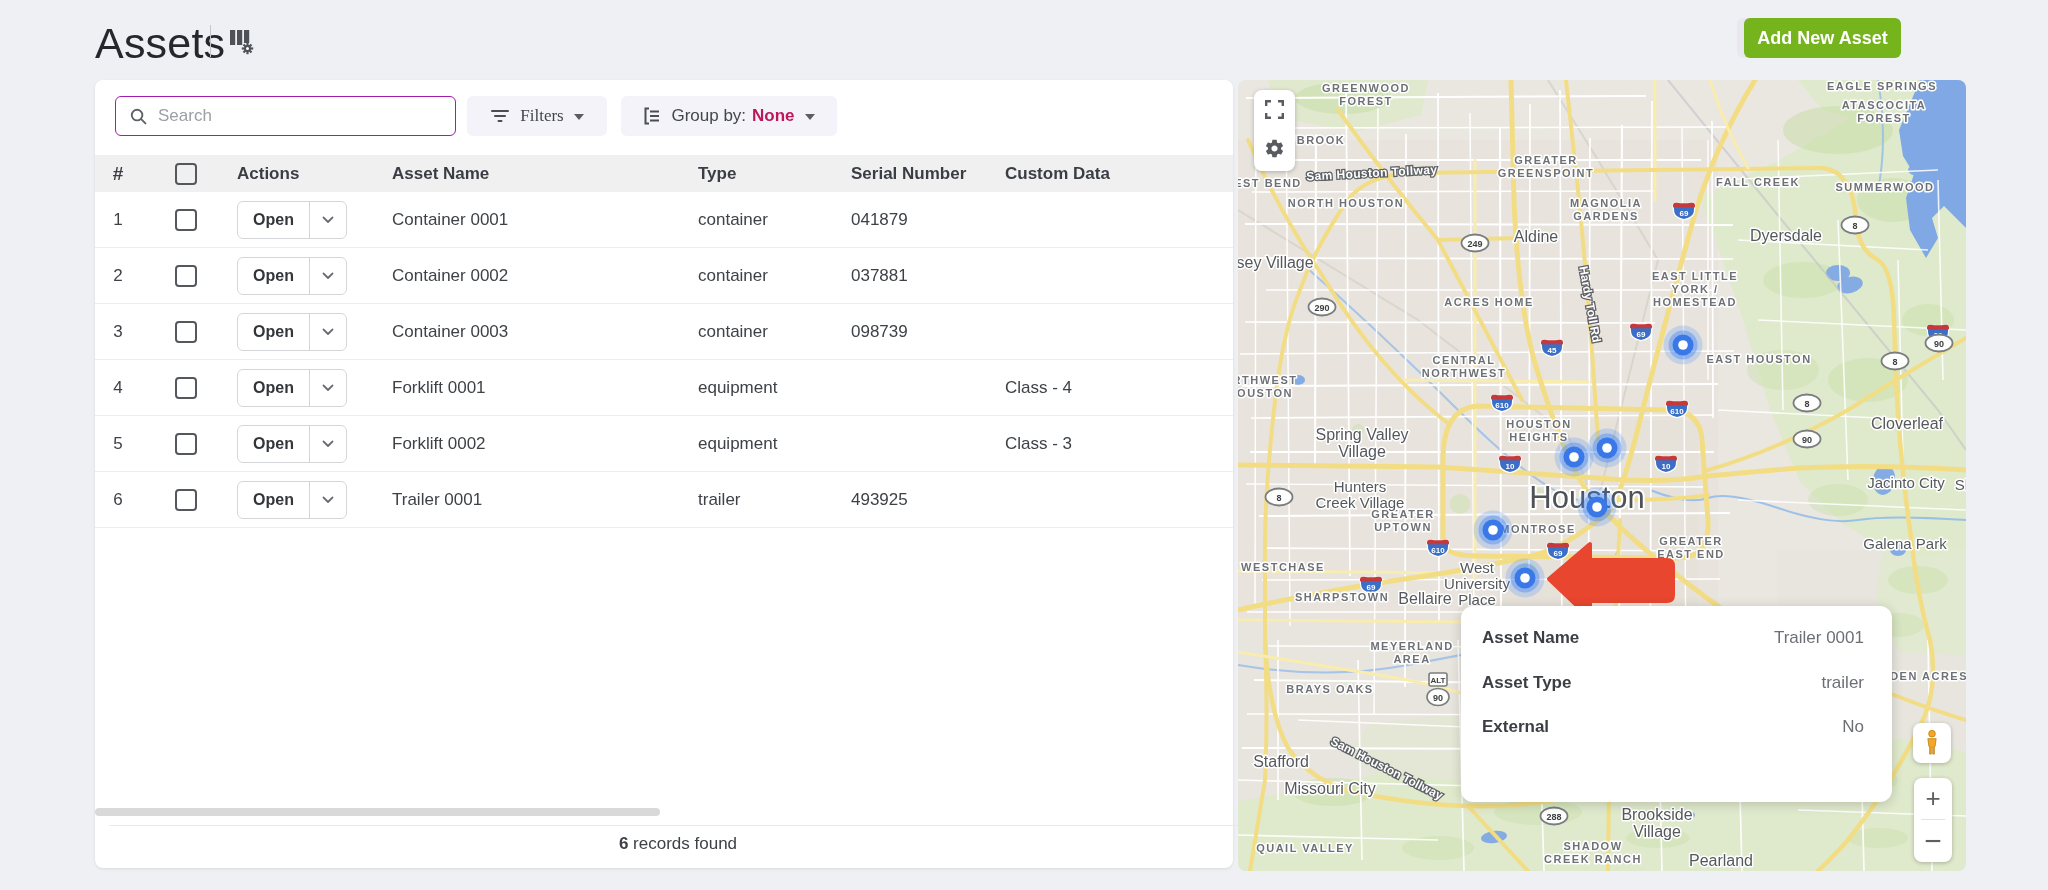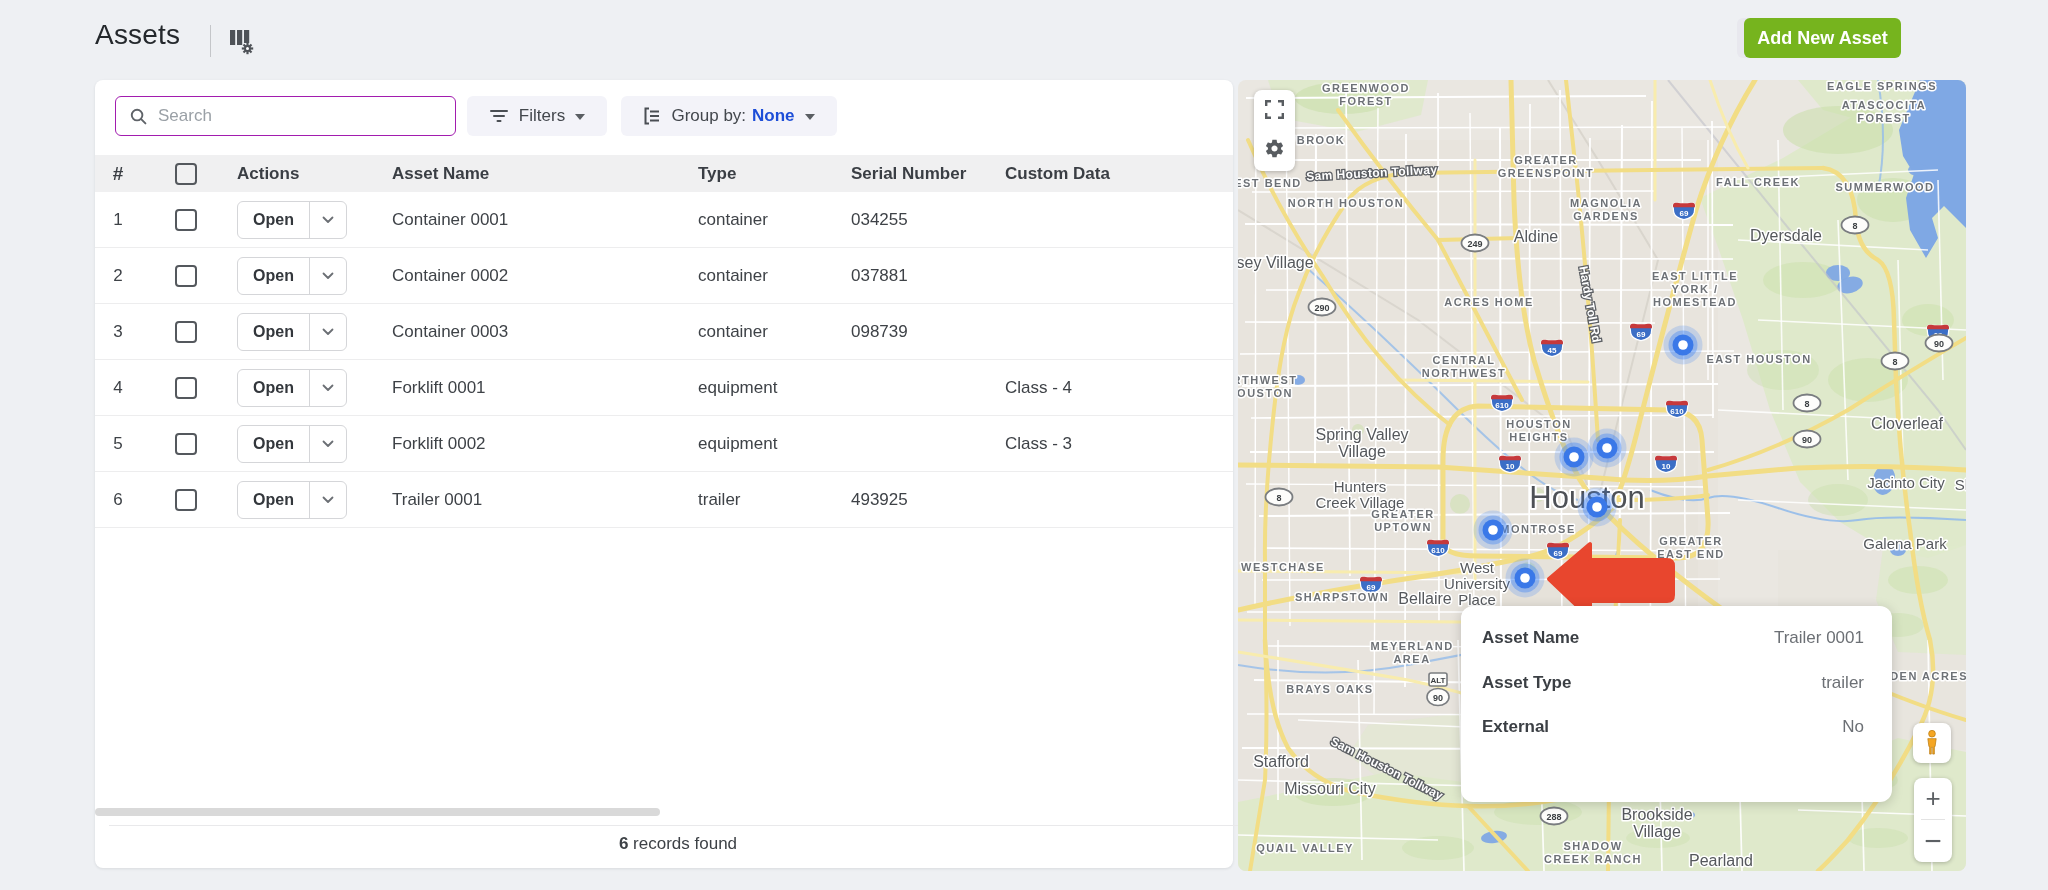--- a/index.html
+++ b/index.html
@@ -1,32 +1,32 @@
 <!DOCTYPE html>
 <html><head><meta charset="utf-8">
 <style>
 * { margin:0; padding:0; box-sizing:border-box; }
 html,body { width:2048px; height:890px; overflow:hidden; background:#eef0f3; font-family:"Liberation Sans", sans-serif; }
 
 
-.title { position:absolute; left:95px; top:19px; font-size:28px; font-weight:500; color:#24282c; letter-spacing:0.2px; }
+.title { position:absolute; left:95px; top:19px; font-size:43px; font-weight:500; color:#24282c; letter-spacing:0.2px; }
 .tdiv { position:absolute; left:210px; top:25px; width:1px; height:32px; background:#c4c6c9; }
 .ticon { position:absolute; left:227px; top:27px; }
 .mapbtn { position:absolute; left:1737px; top:18px; width:41px; height:40px; background:#e8e8ee; border-radius:6px; display:flex; align-items:center; justify-content:center; }
 .addbtn { position:absolute; left:1744px; top:18px; width:157px; height:40px; background:#76b41e; border-radius:6px; color:#fff; font-size:18px; font-weight:600; display:flex; align-items:center; justify-content:center; }
 
 
 .card { position:absolute; left:95px; top:80px; width:1138px; height:788px; background:#fff; border-radius:8px; box-shadow:0 1px 3px rgba(20,25,40,0.10); }
 .search { position:absolute; left:20px; top:16px; width:341px; height:40px; border:1px solid #a21caf; border-radius:6px; display:flex; align-items:center; padding-left:13px; }
 .search .ph { color:#9aa0a6; font-size:17px; margin-left:10px; }
 .fbtn { position:absolute; top:16px; height:40px; background:#f3f3f9; border-radius:6px; display:flex; align-items:center; justify-content:center; font-size:17px; color:#43474d; }
 .fbtn.filters { left:372px; width:140px; }
 .fbtn.groupby { left:526px; width:216px; }
 .fbtn .tri { width:0; height:0; border-left:5.5px solid transparent; border-right:5.5px solid transparent; border-top:6px solid #5a5e63; margin-left:10px; margin-top:2px; }
-.fbtn .blue { color:#1d4ed8; font-weight:600; margin-left:6px; }
+.fbtn .blue { color:#be185d; font-weight:600; margin-left:6px; }
 
 .thead { position:absolute; left:0; top:75px; width:1138px; height:37px; background:#f0f0f1; display:flex; align-items:center; font-size:17px; font-weight:700; color:#3a3e44; }
 .rows { position:absolute; left:0; top:112px; width:1138px; }
 .trow { width:1138px; height:56px; border-bottom:1px solid #ededee; display:flex; align-items:center; font-size:17px; color:#3e4247; }
 .c-num { width:46px; text-align:center; flex:none; }
 .c-cb { width:96px; flex:none; padding-left:34px; }
 .c-act { width:155px; flex:none; }
 .c-name { width:306px; flex:none; }
 .c-type { width:153px; flex:none; }
 .c-serial { width:154px; flex:none; }
@@ -86,21 +86,21 @@
     <span class="ph">Search</span>
   </div>
   <div class="fbtn filters">
     <svg width="20" height="16" viewBox="0 0 20 16">
         <g stroke="#4a4e54" stroke-width="2" stroke-linecap="round">
           <line x1="2" y1="3" x2="18" y2="3"></line>
           <line x1="5" y1="8" x2="15" y2="8"></line>
           <line x1="8.5" y1="13" x2="11.5" y2="13"></line>
         </g>
       </svg>
-    <span style="margin-left:10px;">Filters</span>
+    <span style="margin-left:10px;font-family:Liberation Serif, serif;">Filters</span>
       <span class="tri"></span>
   </div>
   <div class="fbtn groupby">
     <svg width="18" height="18" viewBox="0 0 18 18">
         <path d="M6 1.5 H2.5 V16.5 H6" fill="none" stroke="#4a4e54" stroke-width="2"></path>
         <g stroke="#4a4e54" stroke-width="2">
           <line x1="7" y1="4.5" x2="16" y2="4.5"></line>
           <line x1="7" y1="9" x2="16" y2="9"></line>
           <line x1="7" y1="13.5" x2="16" y2="13.5"></line>
         </g>
@@ -126,21 +126,21 @@
 <div class="c-act"><span class="openbtn">
             <span class="open-l">Open</span>
             <span class="open-r">
               <svg width="12" height="8" viewBox="0 0 12 8">
                 <path d="M1.5 1.5 L6 6 L10.5 1.5" stroke="#6b6f74" stroke-width="1.8" fill="none" stroke-linecap="round" stroke-linejoin="round"></path>
               </svg>
             </span>
           </span></div>
 <div class="c-name">Container 0001</div>
 <div class="c-type">container</div>
-<div class="c-serial">034255</div>
+<div class="c-serial">041879</div>
 <div class="c-custom"></div>
 </div>
       <div class="trow">
 <div class="c-num">2</div>
 <div class="c-cb"><span class="cb"></span></div>
 <div class="c-act"><span class="openbtn">
             <span class="open-l">Open</span>
             <span class="open-r">
               <svg width="12" height="8" viewBox="0 0 12 8">
                 <path d="M1.5 1.5 L6 6 L10.5 1.5" stroke="#6b6f74" stroke-width="1.8" fill="none" stroke-linecap="round" stroke-linejoin="round"></path>

